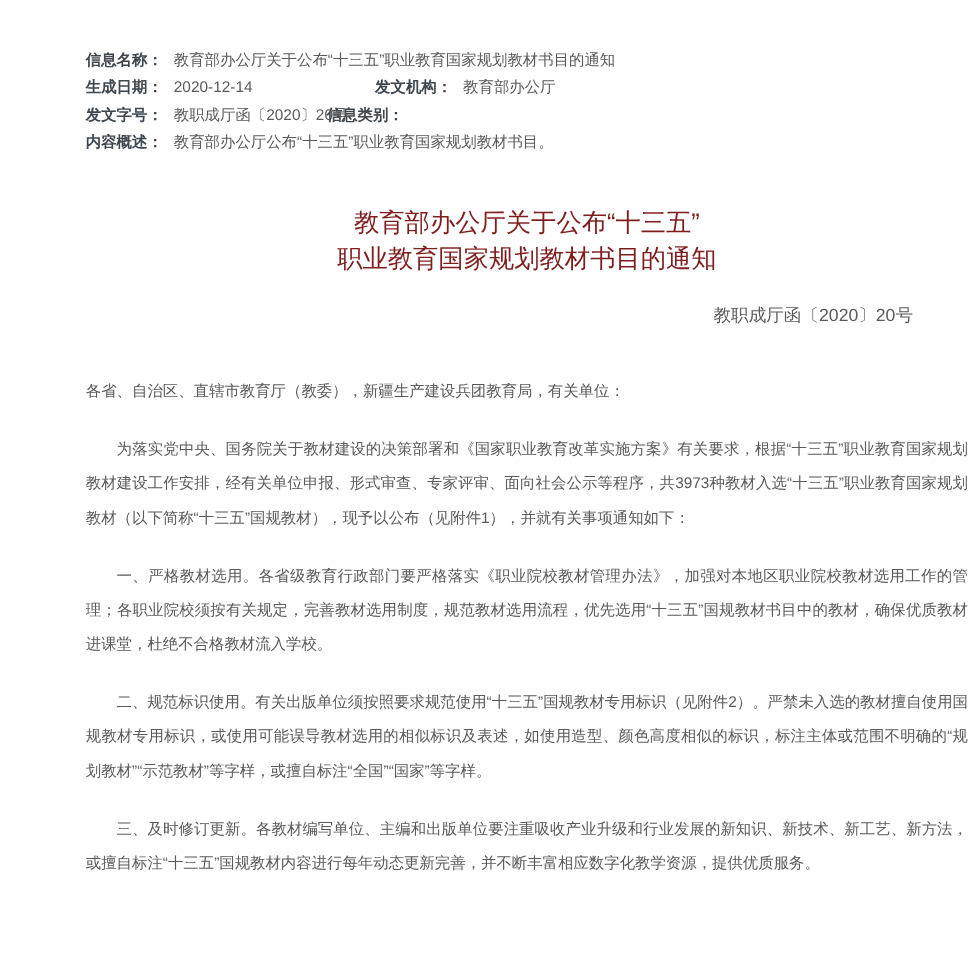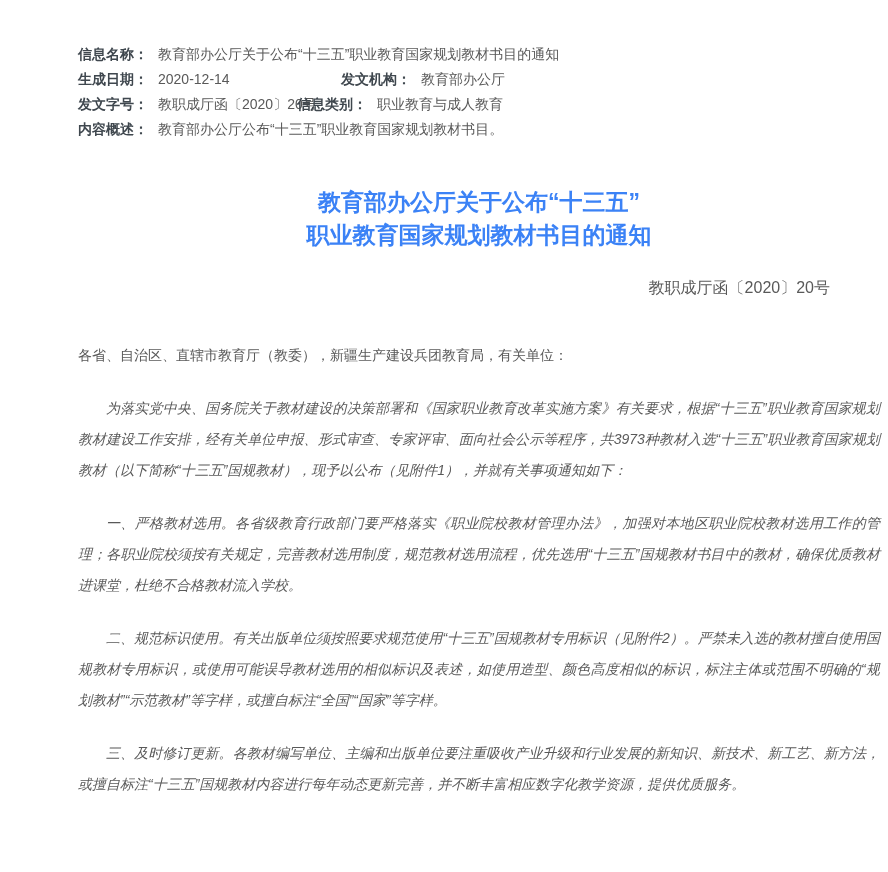--- a/index.html
+++ b/index.html
@@ -45,22 +45,22 @@
   }
   .fw-180 { width: 180px; flex: none; }
   .fw-262 { width: 263px; flex: none; text-align: right; }
   .fw-219 { width: 219px; flex: none; }
   
   .doc-title {
     margin-top: 44px;
     text-align: center;
     font-size: 23px;
     line-height: 33px;
-    font-weight: bold;
-    color: #3b82f6;
+    font-weight: normal;
+    color: #7f1d1d;
   }
   
   .doc-number {
     margin-top: 24px;
     text-align: right;
     padding-right: 50px;
     font-size: 16px;
     line-height: 24px;
     color: #595959;
   }
@@ -71,21 +71,20 @@
     line-height: 31px;
     color: #595959;
     text-align: justify;
   }
   .salutation {
     margin-top: 40px;
   }
   .para {
     margin: 22px 0 0 0;
     text-indent: 2em;
-    font-style: italic;
   }
 </style>
 </head>
 <body>
 
 <div class="page">
 
   <div class="meta">
 
     <div class="meta-row">
@@ -106,21 +105,20 @@
       </div>
     </div>
 
     <div class="meta-row">
       <div class="field fw-219">
         <span class="label">发文字号：</span>
         <span class="value">教职成厅函〔2020〕20号</span>
       </div>
       <div class="field">
         <span class="label">信息类别：</span>
-        <span class="value">职业教育与成人教育</span>
       </div>
     </div>
 
     <div class="meta-row">
       <div class="field">
         <span class="label">内容概述：</span>
         <span class="value">教育部办公厅公布“十三五”职业教育国家规划教材书目。</span>
       </div>
     </div>
 

